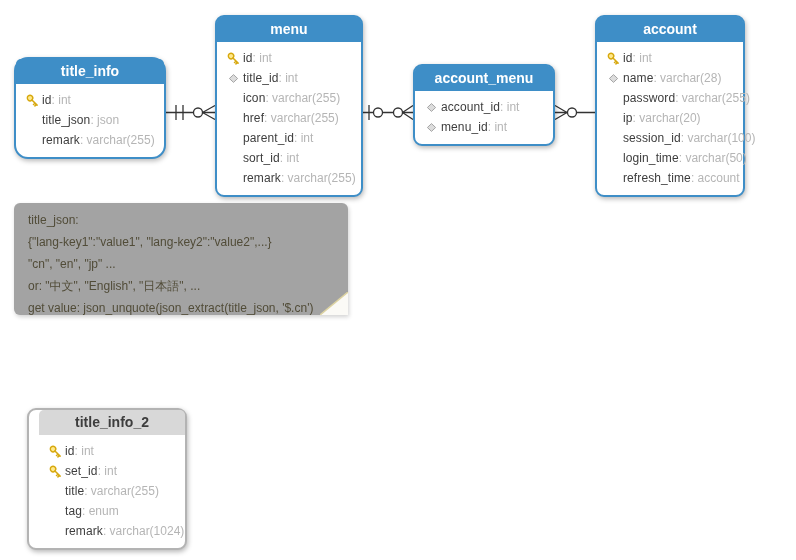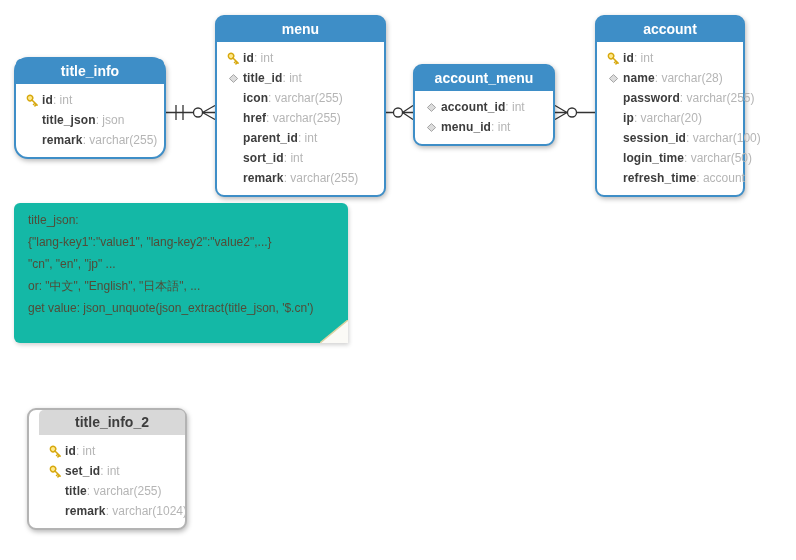--- a/index.html
+++ b/index.html
@@ -15,27 +15,27 @@
   .entity .hdr{
     height:25px;line-height:25px;text-align:center;color:#ffffff;
     font-size:14px;font-weight:700;background:#3e8ec7;
     border-radius:5px 5px 0 0;border-bottom:2px solid #ffffff;
   }
   .entity.gray{border-color:#b3b3b3;padding-left:10px;}
   .entity.gray .hdr{background:#d8d8d8;color:#3d3d3d;}
   .body{padding:4px 0 7px 0;}
   .fld{display:flex;align-items:center;height:20px;padding:0 8px 0 7px;font-size:12px;white-space:nowrap;}
   .fico{width:19px;height:15px;display:inline-flex;align-items:center;justify-content:center;flex:none;}
-  .fname{color:#3d3d3d;font-weight:700;letter-spacing:.1px;}
+  .fname{color:#3d3d3d;font-weight:400;letter-spacing:.1px;}
   .ftype{color:#b5b5b5;}
   .ftype::before{content:": ";white-space:pre;}
   
   .note{
-    position:absolute;left:14px;top:203px;width:334px;height:140px;box-sizing:border-box;
-    background:#14b8a6;border-radius:6px 6px 0 6px;padding:11px 14px 8px 14px;
+    position:absolute;left:14px;top:203px;width:334px;height:112px;box-sizing:border-box;
+    background:#a3a3a3;border-radius:6px 6px 0 6px;padding:11px 14px 8px 14px;
     box-shadow:1px 2px 4px rgba(0,0,0,.18);
     font-size:12px;color:#514c38;
   }
   .note p{margin:0 0 9.5px 0;line-height:1.05;}
   .note .fold{position:absolute;right:0;bottom:0;display:block;}
   
   #rels{position:absolute;left:0;top:0;pointer-events:none;}
   #rels g{pointer-events:stroke;}
 </style>
 </head>
@@ -100,21 +100,21 @@
           <span class="ftype">json</span>
       </div>
       <div class="fld">
         <span class="fico"></span>
         <span class="fname">remark</span>
           <span class="ftype">varchar(255)</span>
       </div>
     </div>
   </div>
 
-  <div class="entity" style="left:215px;top:15px;width:171px;">
+  <div class="entity" style="left:215px;top:15px;width:148px;">
     <div class="hdr">menu</div>
     <div class="body">
       <div class="fld">
         <span class="fico">
             <svg width="15" height="15" viewBox="0 0 15 15">
               <use href="#ico-key"></use>
             </svg>
           </span>
         <span class="fname">id</span>
           <span class="ftype">int</span>
@@ -262,19 +262,24 @@
         <span class="fname">set_id</span>
           <span class="ftype">int</span>
       </div>
       <div class="fld">
         <span class="fico"></span>
         <span class="fname">title</span>
           <span class="ftype">varchar(255)</span>
       </div>
       <div class="fld">
         <span class="fico"></span>
+        <span class="fname">tag</span>
+          <span class="ftype">enum</span>
+      </div>
+      <div class="fld">
+        <span class="fico"></span>
         <span class="fname">remark</span>
           <span class="ftype">varchar(1024)</span>
       </div>
     </div>
   </div>
 
 </div>
 
 </body></html>

